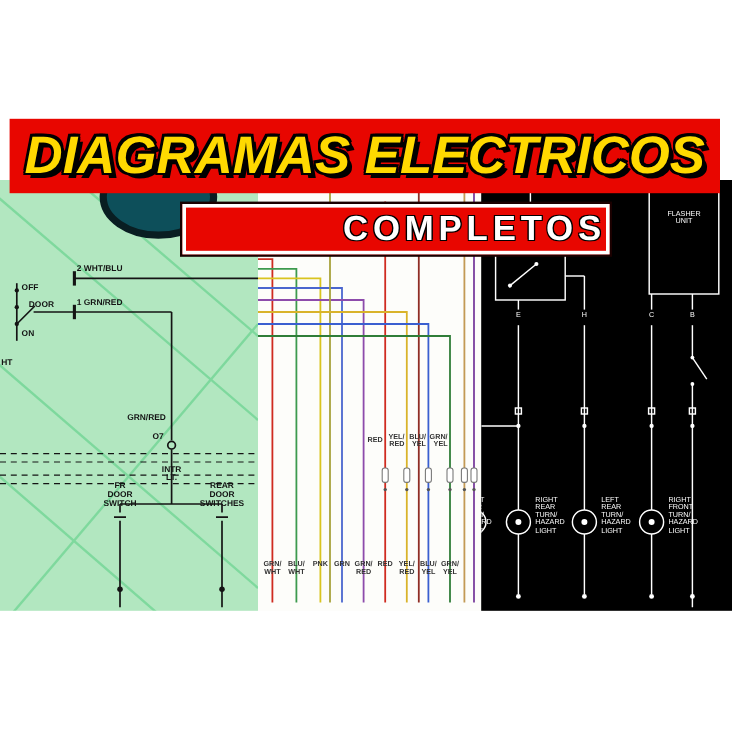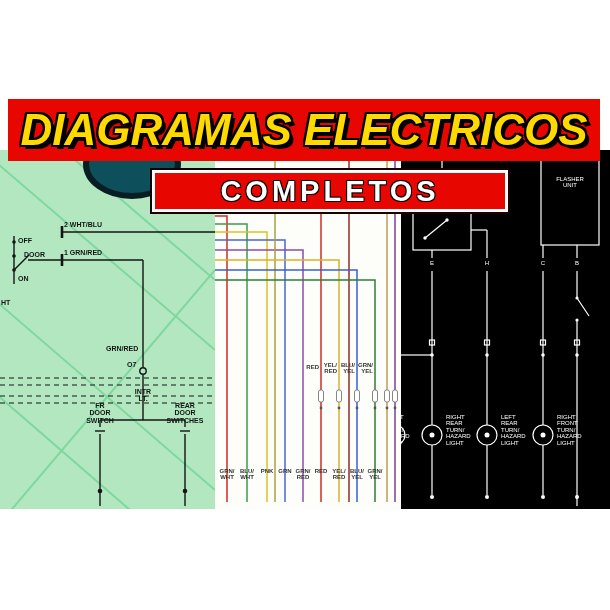--- a/index.html
+++ b/index.html
@@ -7,21 +7,21 @@
          font-family:"Liberation Sans",sans-serif;border-radius:16px;}
   
   .title-banner{position:absolute;left:8px;top:99px;width:592px;height:62px;
                 background:#e80600;z-index:6;display:flex;align-items:center;justify-content:center;}
   .title-text{font-size:44px;font-weight:bold;font-style:italic;color:#ffd900;letter-spacing:0px;
               white-space:nowrap;
               text-shadow:-2px -2px 0 #000,0 -2px 0 #000,2px -2px 0 #000,-2px 0 0 #000,
                           2px 0 0 #000,-2px 2px 0 #000,0 2px 0 #000,2px 2px 0 #000,4px 4px 0 #000;}
   .subtitle-banner{position:absolute;left:152px;top:170px;width:350px;height:36px;
                    background:#e80600;border:3px solid #ffffff;box-shadow:0 0 0 2px #1a0000;
-                   z-index:7;display:flex;align-items:center;justify-content:center;}
+                   z-index:7;display:flex;align-items:center;justify-content:flex-end;}
   .subtitle-text{font-size:29px;font-weight:bold;color:#ffffff;letter-spacing:4px;white-space:nowrap;
                  text-shadow:-1px -1px 0 #000,1px -1px 0 #000,-1px 1px 0 #000,1px 1px 0 #000;}
   
   .panel{position:absolute;top:150px;height:359px;overflow:hidden;z-index:1;}
   .panel-left{left:0;width:215px;background:#b2e7c0;}
   .panel-mid{left:215px;width:186px;background:#fdfdfa;}
   .panel-right{left:401px;width:209px;background:#000;}
   .panel svg{position:absolute;left:0;top:0;}
   
   .lbl{position:absolute;white-space:pre-line;line-height:1.05;}

